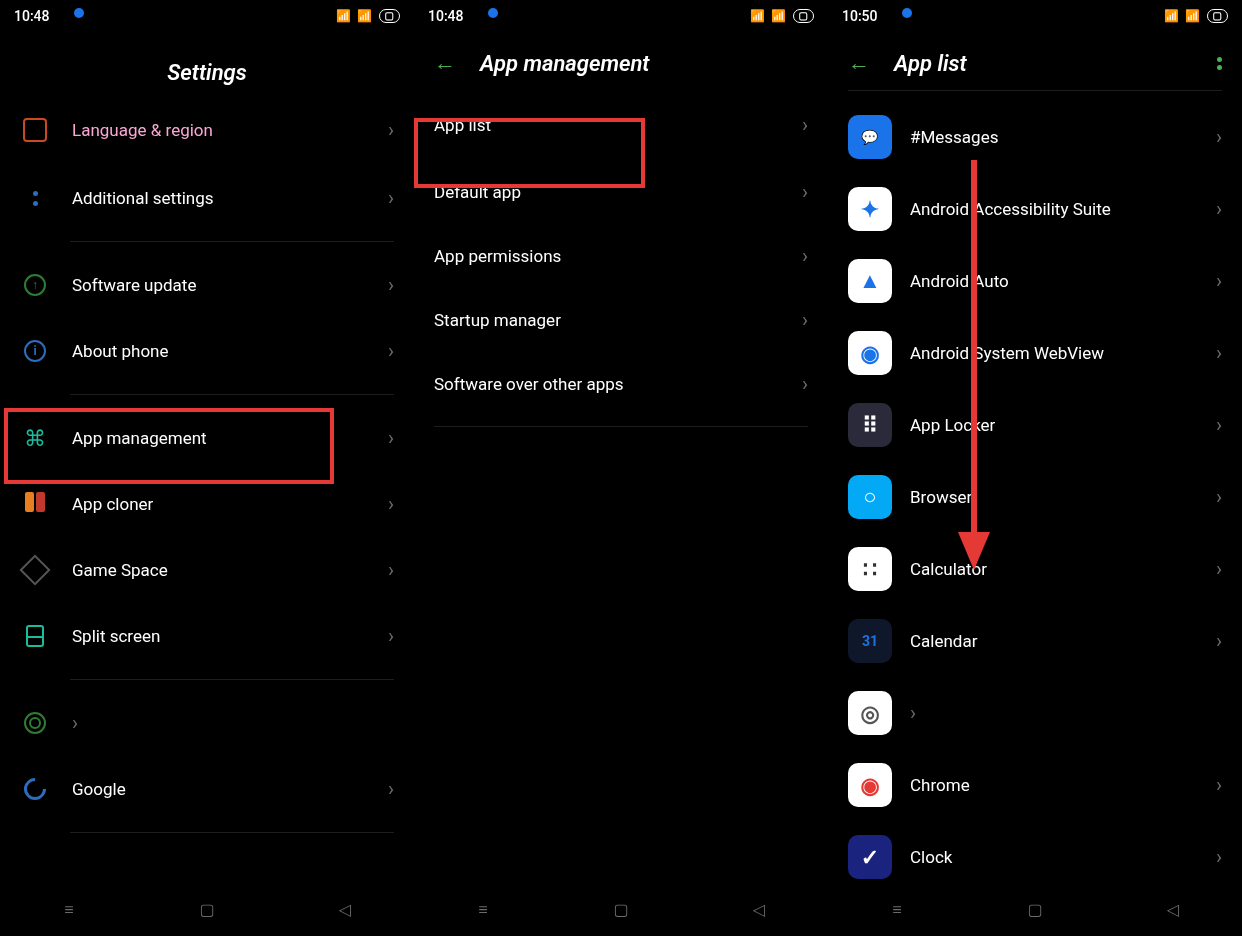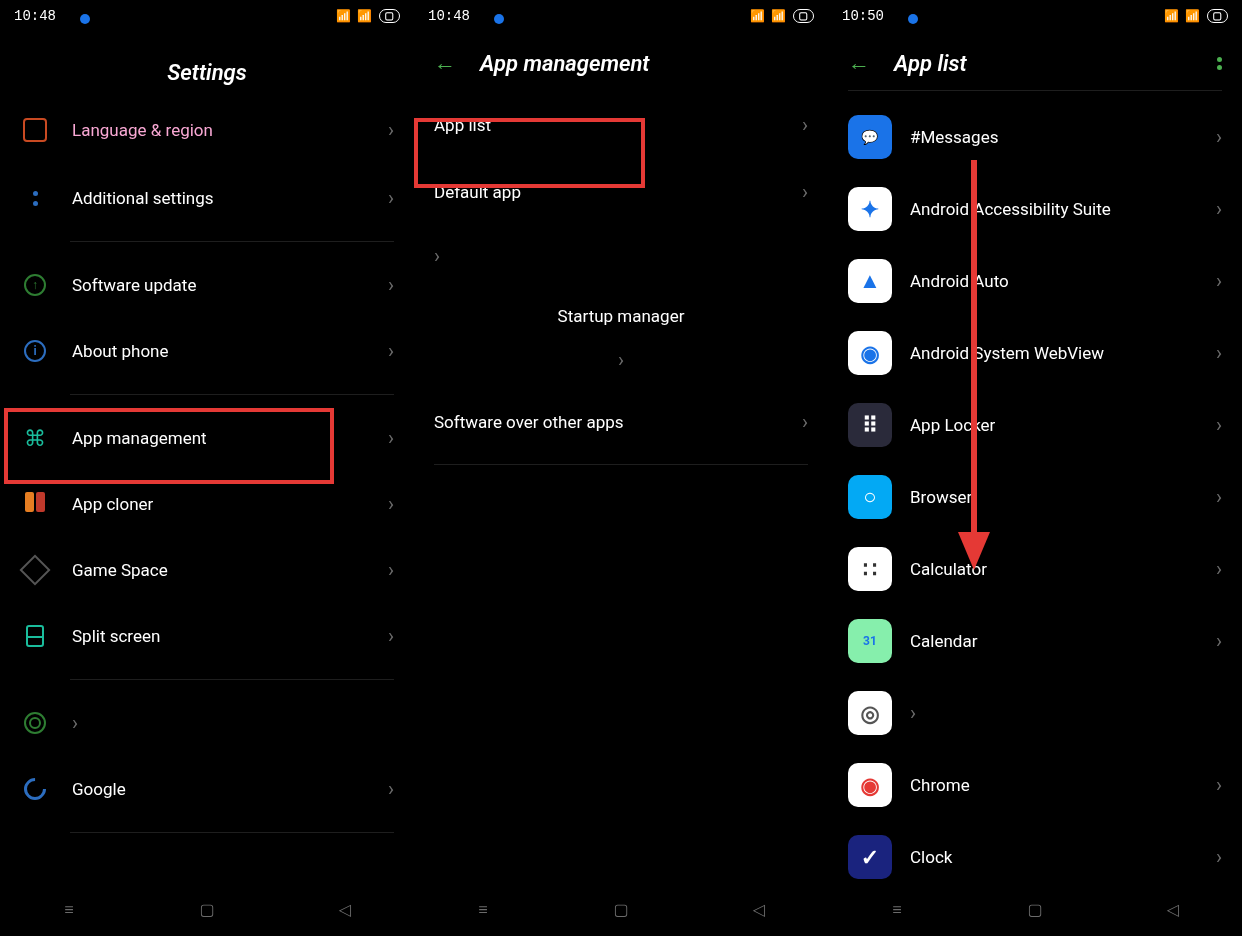--- a/index.html
+++ b/index.html
@@ -20,21 +20,21 @@
     }
     .status-bar {
       height: 32px;
       display: flex;
       justify-content: space-between;
       align-items: center;
       padding: 0 14px;
       font-size: 14px;
       font-weight: 500;
     }
-    .status-left { display: flex; align-items: flex-end; gap: 24px; font-family: Liberation Mono, monospace; }
+    .status-left { display: flex; align-items: flex-start; gap: 24px; }
     .status-right { display: flex; align-items: center; gap: 6px; font-size: 12px; }
     .dot-blue { width: 10px; height: 10px; background: #1a73e8; border-radius: 50%; }
     .battery-pill {
       border: 1.5px solid #fff;
       border-radius: 7px;
       padding: 1px 5px;
       font-size: 10px;
       font-weight: 600;
       line-height: 1;
     }
@@ -276,23 +276,24 @@
   <div class="list">
     <div class="row" style="padding-left:20px;min-height:70px;">
       <span class="label">App list</span>
       <span class="chevron">›</span>
     </div>
     <div class="row" style="padding-left:20px;">
       <span class="label">Default app</span>
       <span class="chevron">›</span>
     </div>
     <div class="row" style="padding-left:20px;">
-      <span class="chevron">›</span>
-    </div>
-    <div class="row" style="padding-left:20px;flex-direction:column;">
+      <span class="label">App permissions</span>
+      <span class="chevron">›</span>
+    </div>
+    <div class="row" style="padding-left:20px;">
       <span class="label">Startup manager</span>
       <span class="chevron">›</span>
     </div>
     <div class="row" style="padding-left:20px;">
       <span class="label">Software over other apps</span>
       <span class="chevron">›</span>
     </div>
     <hr class="divider-full">
   </div>
 
@@ -359,21 +360,21 @@
         <div class="app-icon" style="background: rgb(3, 169, 244); color: rgb(255, 255, 255); font-size: 22px;">○</div>
         <span class="label">Browser</span>
         <span class="chevron">›</span>
       </div>
       <div class="app-row">
         <div class="app-icon" style="background: rgb(255, 255, 255); color: rgb(51, 51, 51); font-size: 22px;">∷</div>
         <span class="label">Calculator</span>
         <span class="chevron">›</span>
       </div>
       <div class="app-row">
-        <div class="app-icon" style="background: #86efac; color: rgb(26, 115, 232); font-size: 12px;">31</div>
+        <div class="app-icon" style="background: #0f172a; color: rgb(26, 115, 232); font-size: 14px;">31</div>
         <span class="label">Calendar</span>
         <span class="chevron">›</span>
       </div>
       <div class="app-row">
         <div class="app-icon" style="background: rgb(255, 255, 255); color: rgb(85, 85, 85); font-size: 22px;">◎</div>
         <span class="chevron">›</span>
       </div>
       <div class="app-row">
         <div class="app-icon" style="background: rgb(255, 255, 255); color: rgb(229, 57, 53); font-size: 22px;">◉</div>
         <span class="label">Chrome</span>

